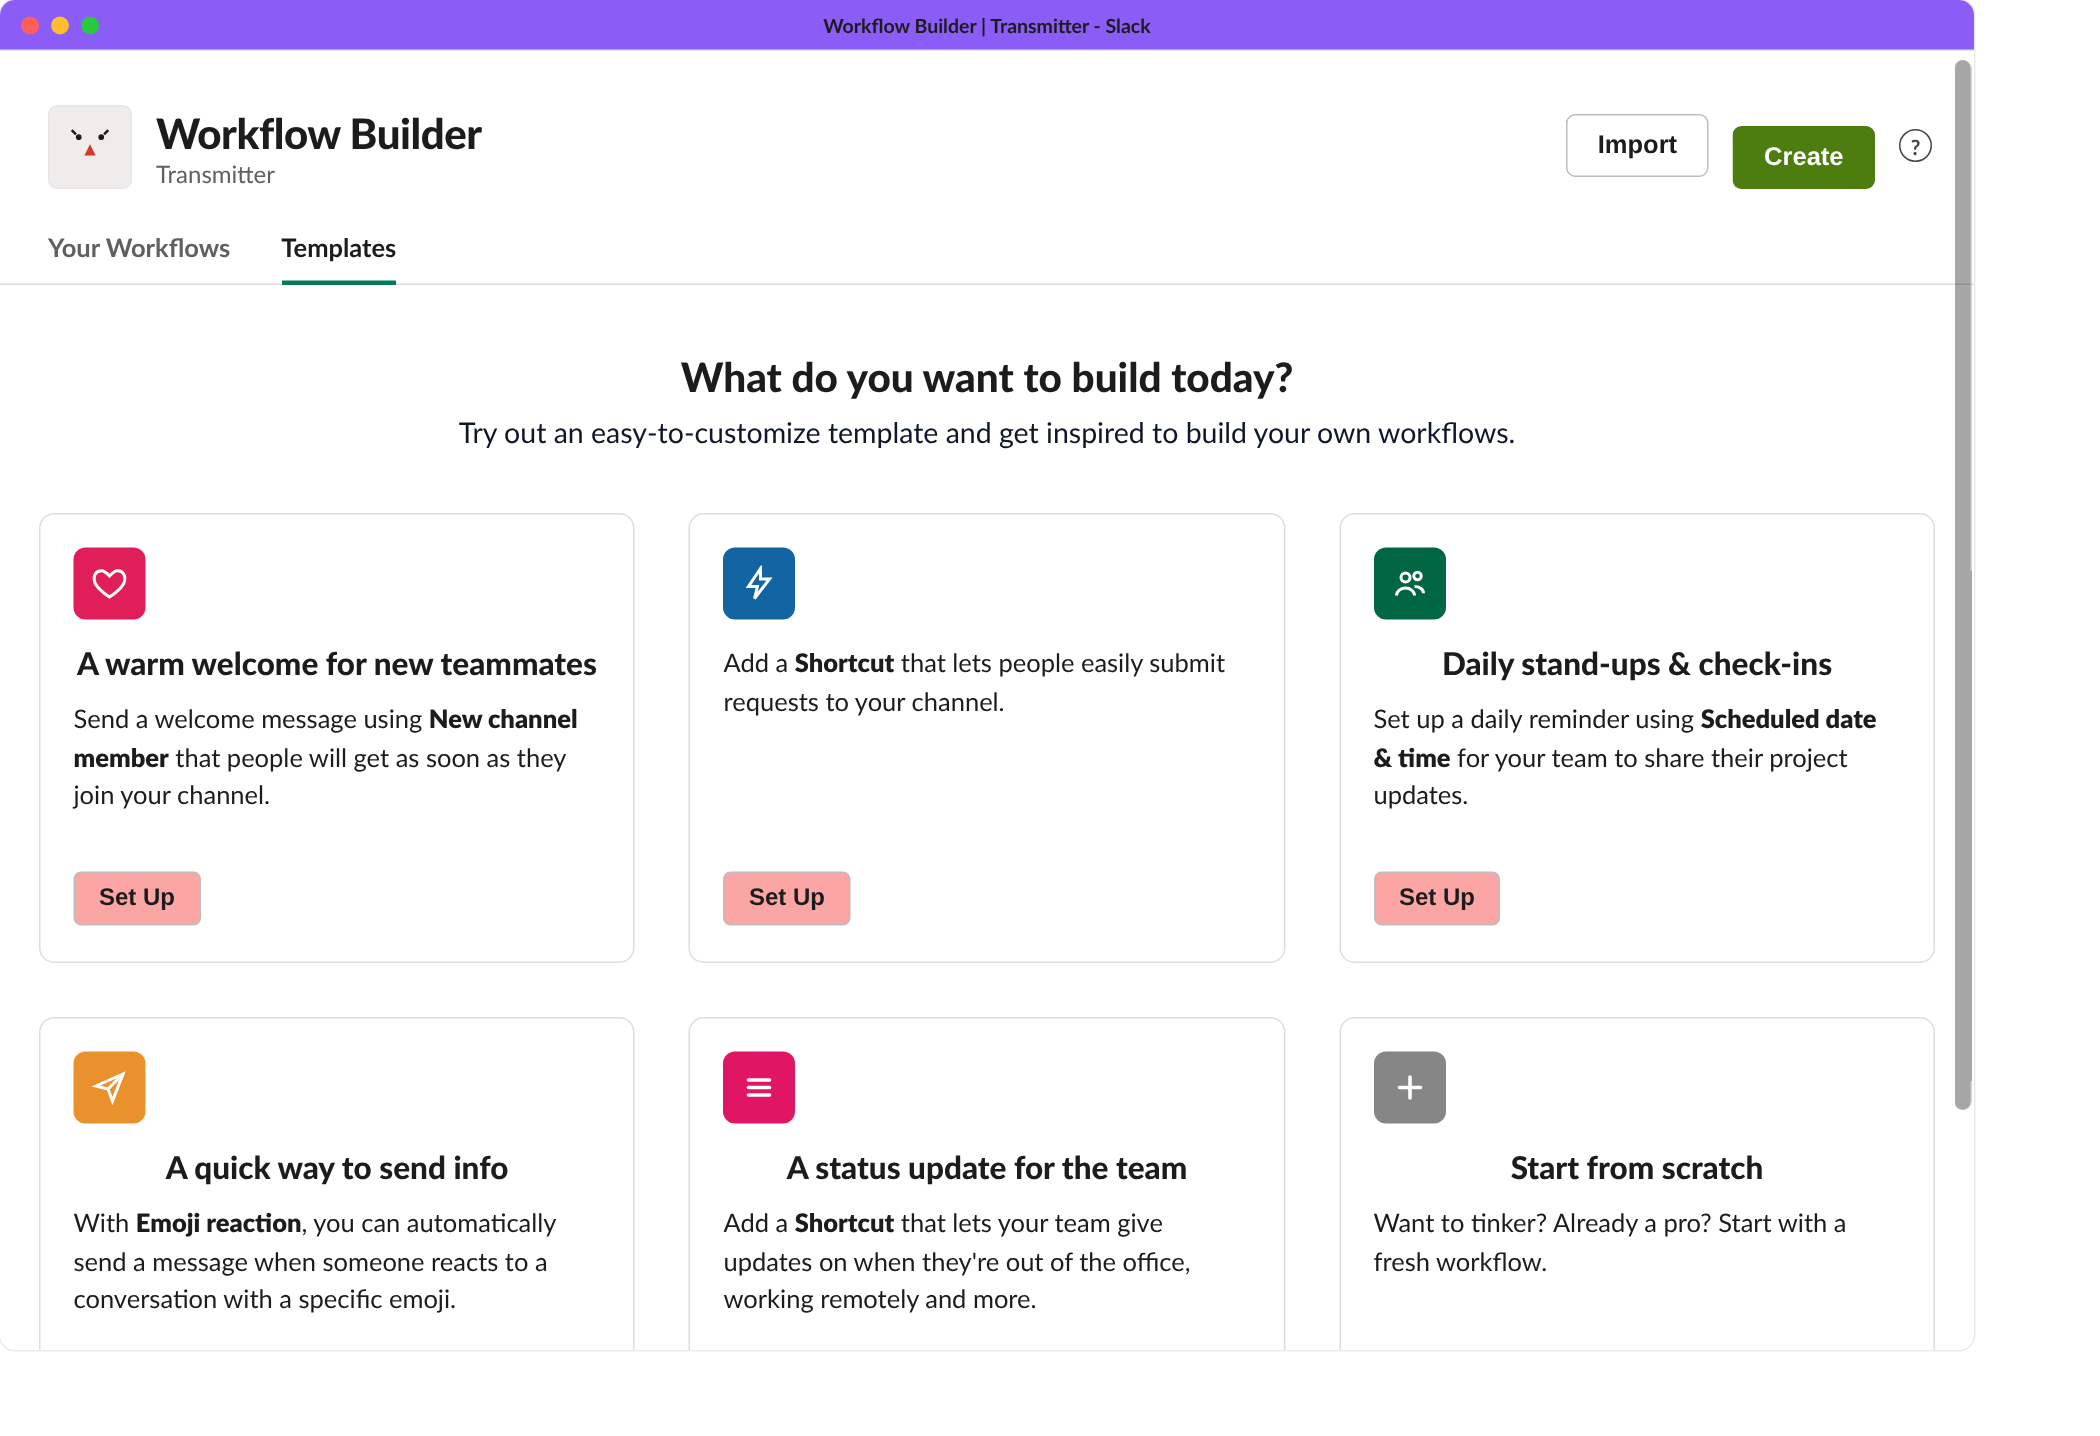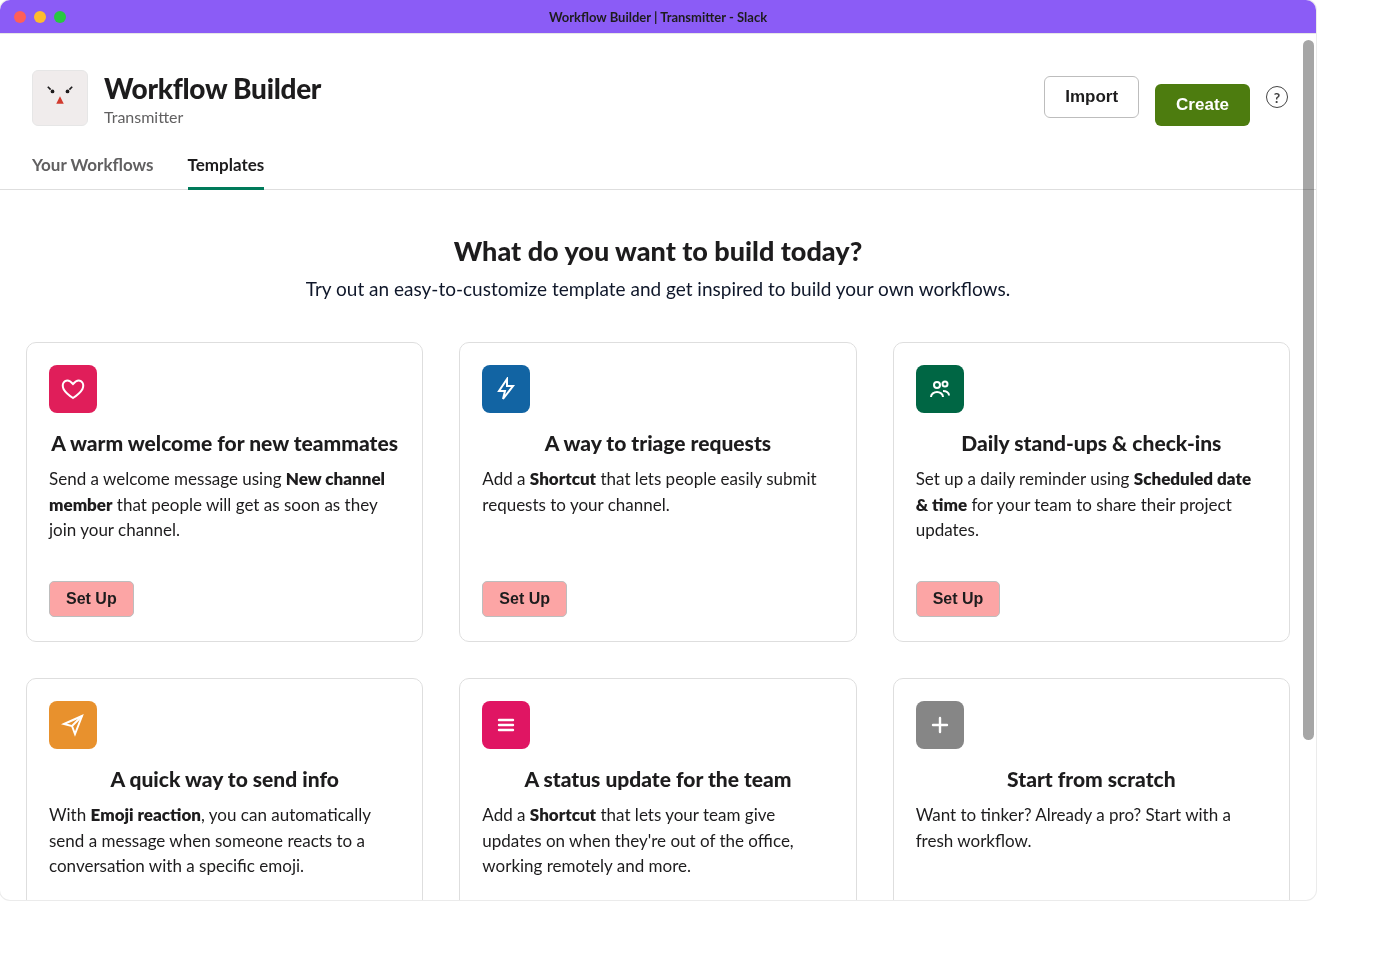--- a/index.html
+++ b/index.html
@@ -180,21 +180,20 @@
         <div class="card-spacer"></div>
         <button class="setup-btn">Set Up</button>
       </div>
 
       <div class="card">
         <div class="card-icon ci-blue">
           <svg viewBox="0 0 24 24" stroke-width="2">
               <path d="M13 2 L5 14 L11 14 L9 22 L19 9 L13 9 Z"></path>
             </svg>
         </div>
-        <div class="card-title">A way to triage requests</div>
         <div class="card-desc">Add a <b>Shortcut</b> that lets people easily submit requests to your channel.</div>
         <div class="card-spacer"></div>
         <button class="setup-btn">Set Up</button>
       </div>
 
       <div class="card">
         <div class="card-icon ci-green">
           <svg viewBox="0 0 24 24" stroke-width="2">
               <circle cx="9" cy="8" r="3"></circle>
               <path d="M3 20c0-3 3-5 6-5s6 2 6 5"></path>

